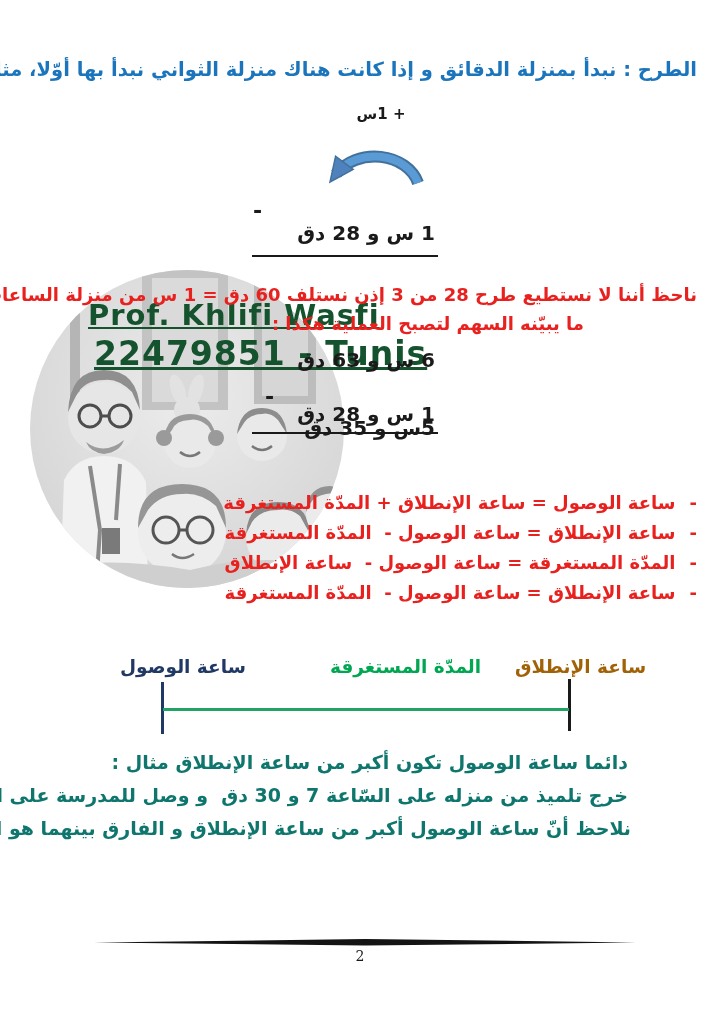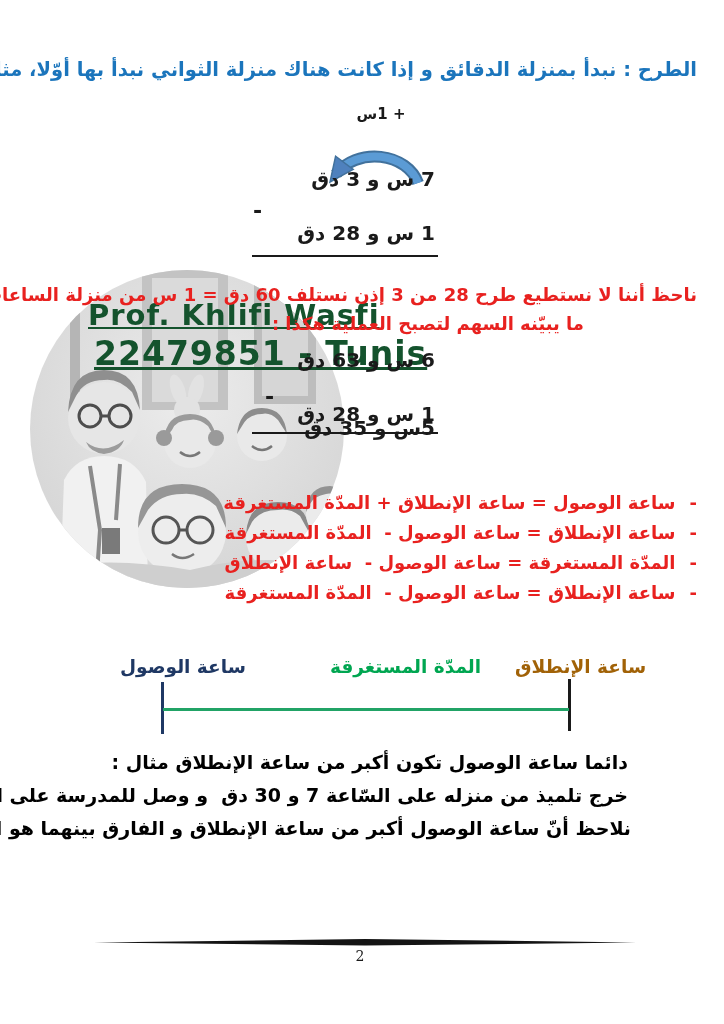--- a/index.html
+++ b/index.html
@@ -38,21 +38,21 @@
   
   .tl-label{font-size:18.5px;font-weight:bold;white-space:nowrap;margin-top:17px;}
   .tl-arrival{top:639px;left:120px;color:#1f3864;}
   .tl-duration{top:639px;left:330px;color:#00a651;text-align:right;}
   .tl-departure{top:639px;left:515px;color:#a16207;}
   .tl-bar{width:3px;}
   .tl-bar-left{left:161px;top:682px;height:52px;background:#1f3864;}
   .tl-bar-right{left:568px;top:679px;height:52px;background:#1a1a1a;}
   .tl-line{left:163px;top:708px;width:406px;height:3px;background:#21a366;}
   
-  .example{color:#000000;font-size:19px;font-weight:bold;white-space:pre;}
+  .example{color:#0f766e;font-size:19px;font-weight:bold;white-space:pre;}
   .ex1{top:751px;right:96px;}
   .ex2{top:784px;right:96px;}
   .ex3{top:817px;right:93px;}
   .ex4{top:850px;right:160px;}
   
   .footer-line{left:94px;top:938px;}
   .page-num{top:948px;left:300px;width:120px;text-align:center;color:#1a1a1a;
             font-size:14px;font-family:"DejaVu Serif",serif;}
 </style>
 </head>
@@ -127,21 +127,20 @@
   <svg class="abs arrow-svg" width="122" height="62" viewBox="0 0 122 62">
     <defs>
       <marker id="ah" markerUnits="userSpaceOnUse" markerWidth="28" markerHeight="26" refX="16" refY="13" orient="auto">
         <path d="M2,2 L26,13 L2,24 Z" fill="#4f81bd" stroke="#41719c" stroke-width="1.5"></path>
       </marker>
     </defs>
     <path d="M 108 56 A 45 36 0 0 0 26 47" fill="none" stroke="#41719c" stroke-width="12" stroke-linecap="butt"></path>
     <path d="M 108 56 A 45 36 0 0 0 26 47" fill="none" stroke="#5b9bd5" stroke-width="8" stroke-linecap="butt" marker-end="url(#ah)"></path>
   </svg>
 
-  <div class="abs opline op1-a">7 س و 3 دق</div>
   <div class="abs minus m1">-</div>
   <div class="abs opline op1-b">1 س و 28 دق</div>
   <div class="abs uline u1"></div>
 
   <div class="abs note note1">ناحظ أننا لا نستطيع طرح 28 من 3 إذن نستلف 60 دق = 1 س من منزلة الساعات مثل</div>
   <div class="abs note note2">ما يبيّنه السهم لتصبح العملية هكذا :</div>
 
   <div class="abs opline op2-a">6 س و 63 دق</div>
   <div class="abs minus m2">-</div>
   <div class="abs opline op2-b">1 س و 28 دق</div>

